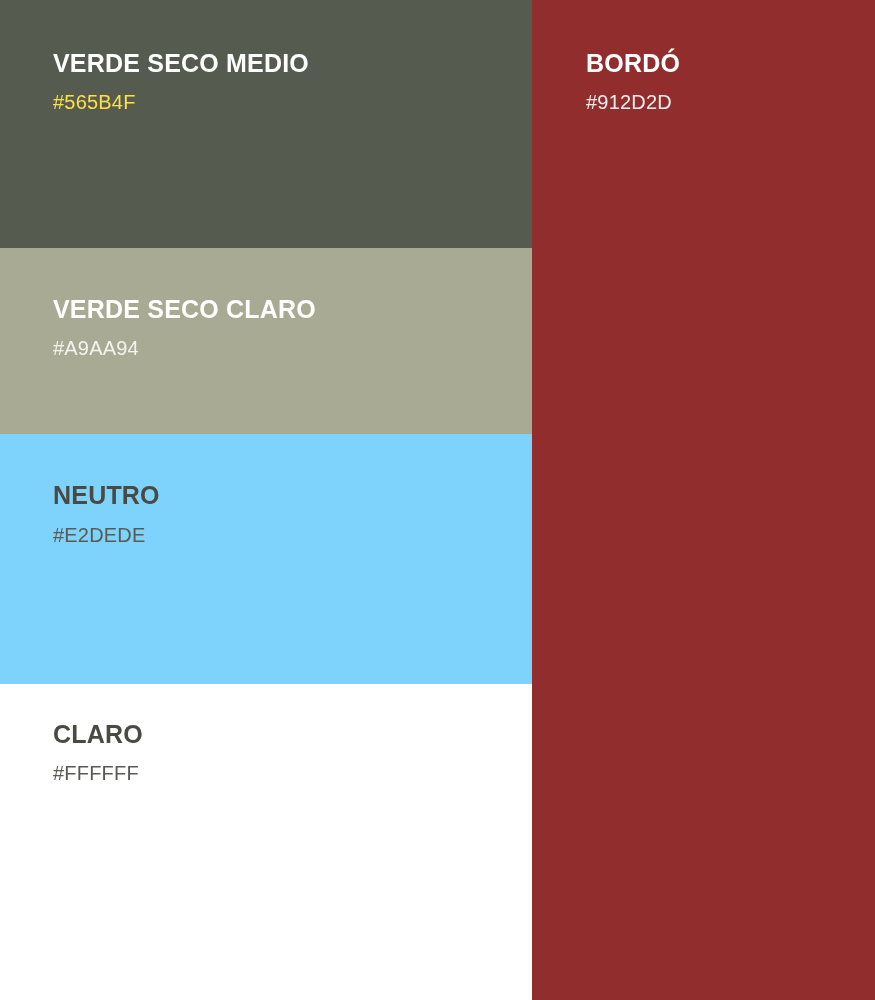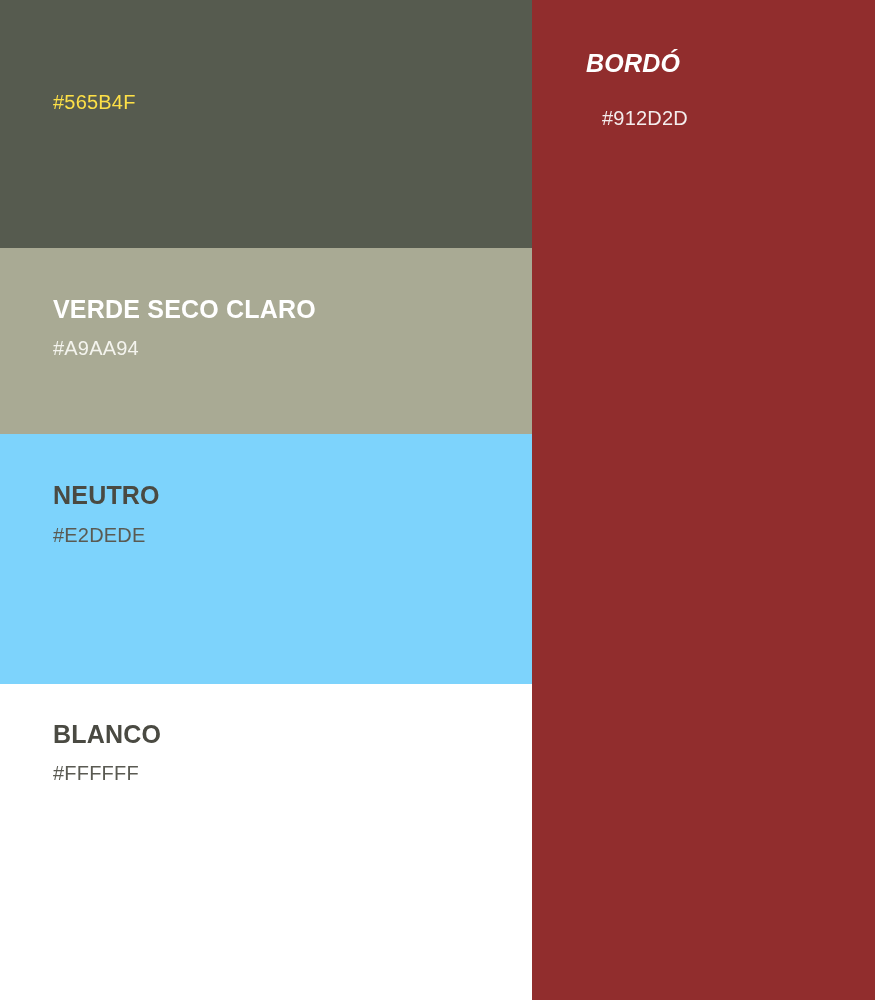--- a/index.html
+++ b/index.html
@@ -100,54 +100,55 @@
     font-weight: bold;
     letter-spacing: 0.2px;
     line-height: 1;
     white-space: nowrap;
   }
 
   .accent-hex {
     position: absolute;
     left: 54px;
     top: 92px;
-    margin: 16px;
+    margin: 0;
     font-size: 20px;
     font-weight: normal;
     letter-spacing: 0.2px;
     line-height: 1;
     white-space: nowrap;
   }
 </style>
 </head>
 <body>
 
 <div class="palette">
 
   <div class="swatch-column">
 
     <div class="swatch swatch-1" style="background:#565B4F;">
+      <p class="swatch-name" style="color: rgb(255, 255, 255);">VERDE SECO MEDIO</p>
       <p class="swatch-hex" style="color: #fde047;">#565B4F</p>
     </div>
 
     <div class="swatch swatch-2" style="background:#A9AA94;">
       <p class="swatch-name" style="color: rgb(255, 255, 255);">VERDE SECO CLARO</p>
       <p class="swatch-hex" style="color: rgb(244, 244, 238);">#A9AA94</p>
     </div>
 
     <div class="swatch swatch-3" style="background:#7dd3fc;">
       <p class="swatch-name" style="color: rgb(74, 74, 66);">NEUTRO</p>
       <p class="swatch-hex" style="color: rgb(90, 90, 82);">#E2DEDE</p>
     </div>
 
     <div class="swatch swatch-4" style="background:#FFFFFF;">
-      <p class="swatch-name" style="color: rgb(74, 74, 66);">BLANCO</p>
+      <p class="swatch-name" style="color: rgb(74, 74, 66);">CLARO</p>
       <p class="swatch-hex" style="color: rgb(90, 90, 82);">#FFFFFF</p>
     </div>
 
   </div>
 
   <div class="accent-panel" style="background:#912D2D;">
-    <p class="accent-name" style="color: rgb(255, 255, 255); font-style: italic;">BORDÓ</p>
+    <p class="accent-name" style="color: rgb(255, 255, 255);">BORDÓ</p>
     <p class="accent-hex" style="color: rgb(244, 237, 237);">#912D2D</p>
   </div>
 
 </div>
 
 </body></html>

